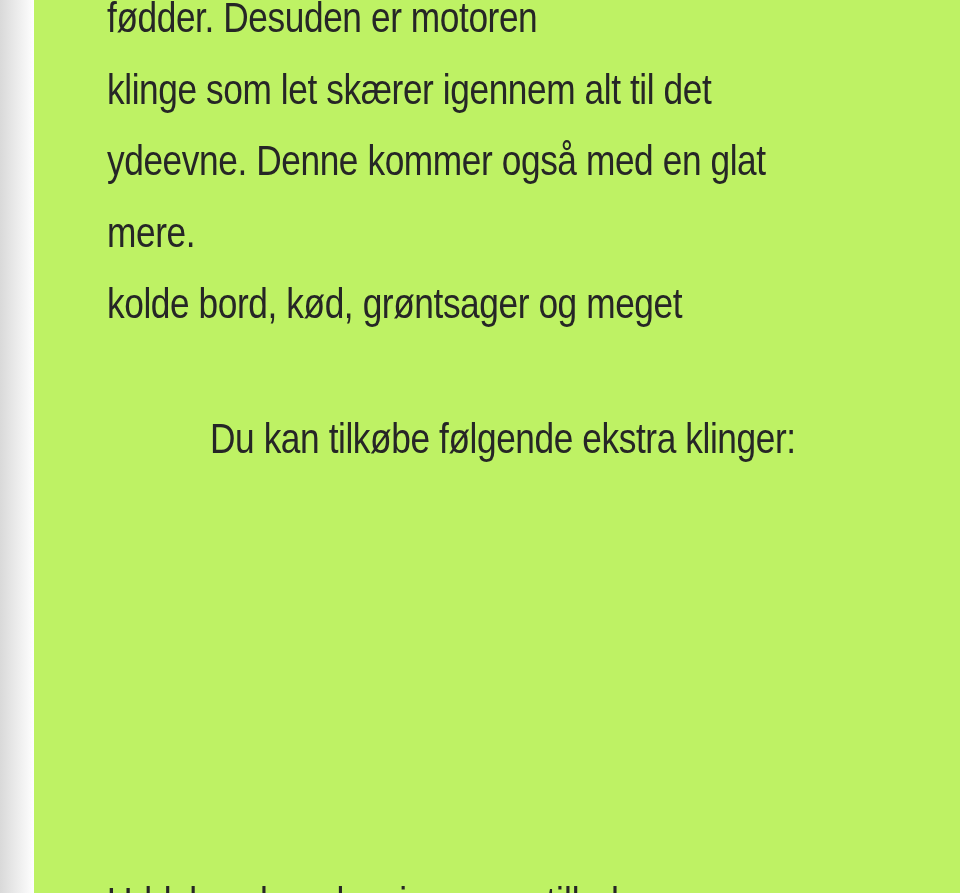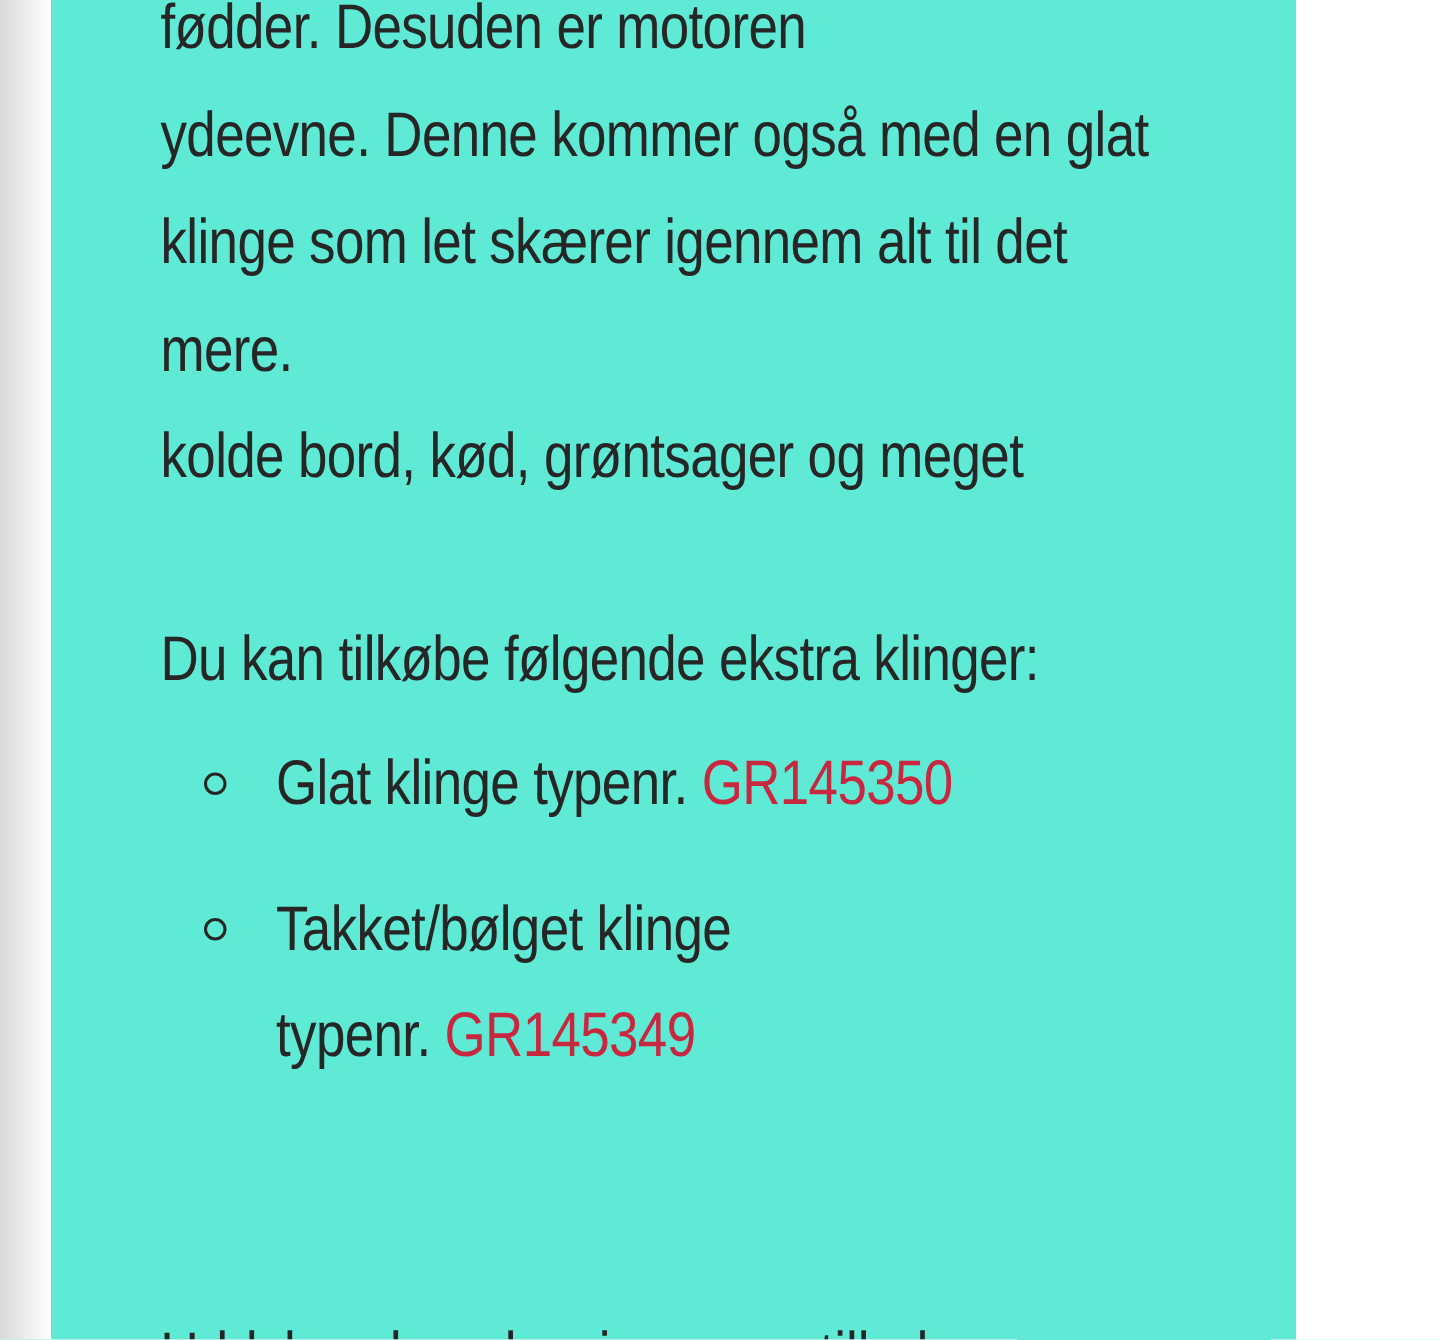--- a/index.html
+++ b/index.html
@@ -5,24 +5,24 @@
   html, body {
     margin: 0;
     padding: 0;
     width: 960px;
     height: 893px;
     overflow: hidden;
     background: #ffffff;
   }
   .page {
     position: relative;
-    width: 864px;
+    width: 960px;
     height: 893px;
     overflow: hidden;
-    background: #5eead4;
+    background: #bef264;
   }
   .left-shade {
     position: absolute;
     left: 0; top: 0;
     width: 34px;
     height: 893px;
     background: linear-gradient(to right, #d9d9d9 0%, #e8e8e8 40%, #f7f7f7 80%, #ffffff 100%);
   }
   .content {
     position: absolute;
@@ -44,20 +44,21 @@
   .para {
     margin: 0;
   }
   .line {
     display: block;
     height: 71.5px;
     white-space: nowrap;
   }
   .para2 {
     margin-top: 63px;
+    text-align: right;
   }
   .list {
     list-style: none;
     margin: 12px 0 0 0;
     padding: 0;
   }
   .list-item {
     position: relative;
     padding-left: 77px;
     margin-bottom: 25px;
@@ -88,39 +89,28 @@
 </style>
 </head>
 <body>
 
 <div class="page">
   <div class="left-shade"></div>
 
   <div class="content">
     <p class="para">
       <span class="line"><span class="cond">fødder. Desuden er motoren</span></span>
+      <span class="line"><span class="cond">klinge som let skærer igennem alt til det</span></span>
       <span class="line"><span class="cond">ydeevne. Denne kommer også med en glat</span></span>
-      <span class="line"><span class="cond">klinge som let skærer igennem alt til det</span></span>
       <span class="line"><span class="cond">mere.</span></span>
       <span class="line"><span class="cond">kolde bord, kød, grøntsager og meget</span></span>
     </p>
 
     <p class="para para2">
       <span class="line"><span class="cond">Du kan tilkøbe følgende ekstra klinger:</span></span>
     </p>
 
-    <ul class="list">
-      <li class="list-item">
-        <span class="bullet"></span>
-        <span class="line"><span class="cond"><span>Glat klinge typenr. </span><a class="link" href="#">GR145350</a></span></span>
-      </li>
-      <li class="list-item">
-        <span class="bullet"></span>
-        <span class="line"><span class="cond">Takket/bølget klinge</span></span>
-        <span class="line"><span class="cond"><span>typenr. </span><a class="link" href="#">GR145349</a></span></span>
-      </li>
-    </ul>
   </div>
 
   <div class="cut-line">
     <span class="cond">Uddybende oplysninger om tilbehør</span>
   </div>
 </div>
 
 </body></html>

